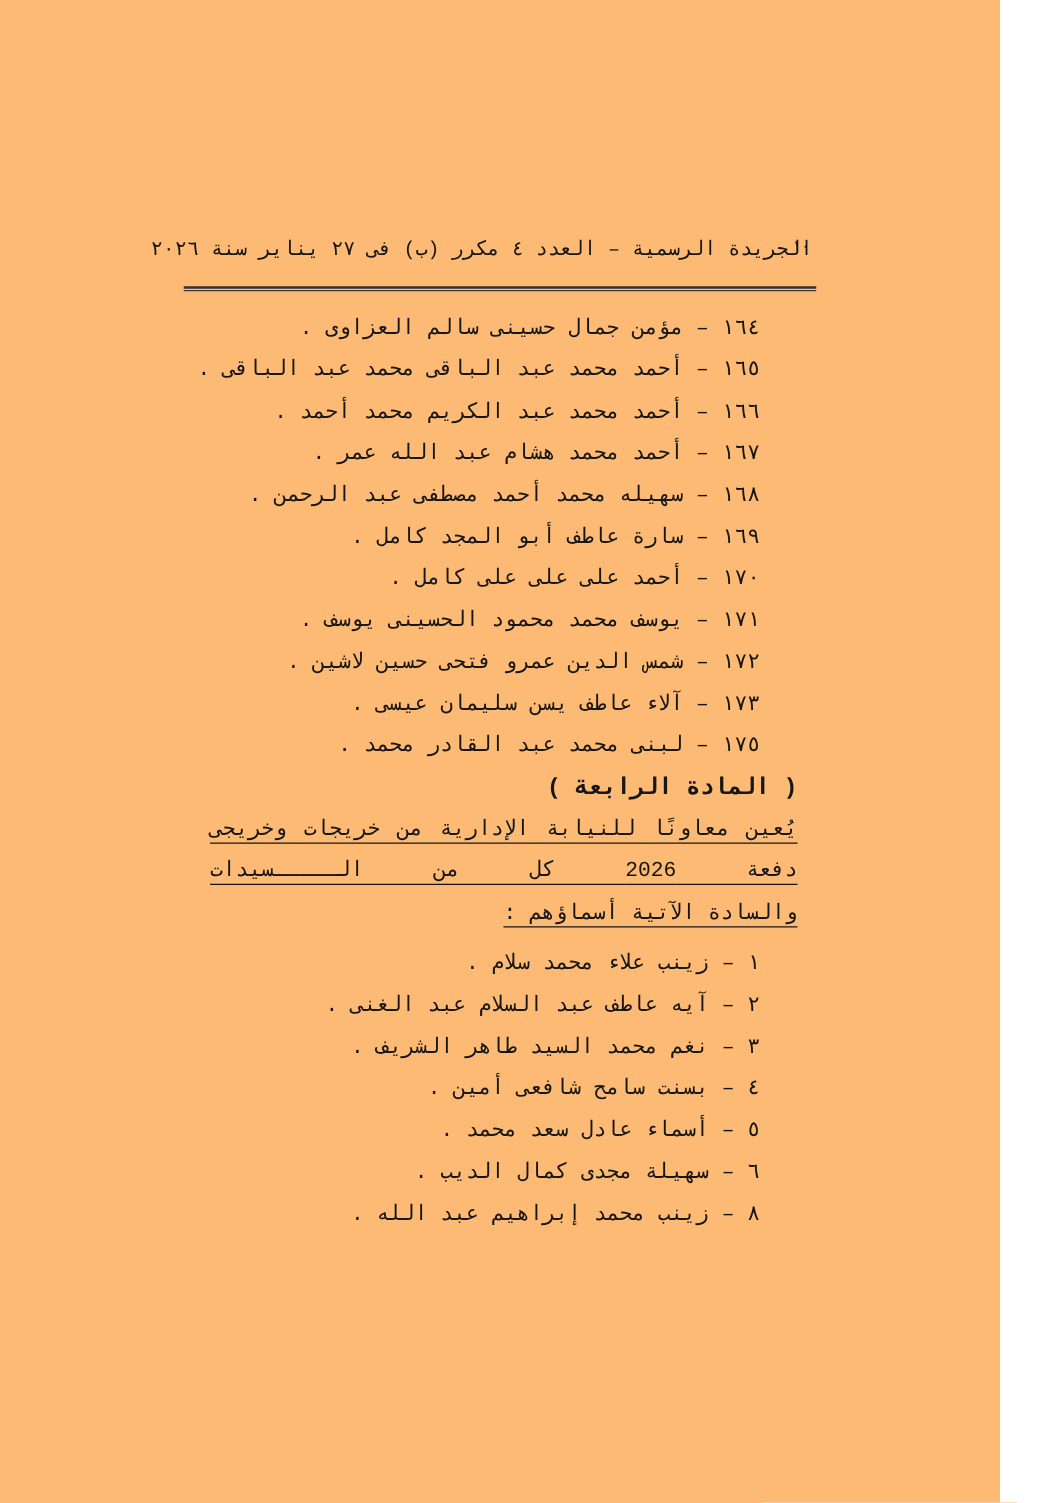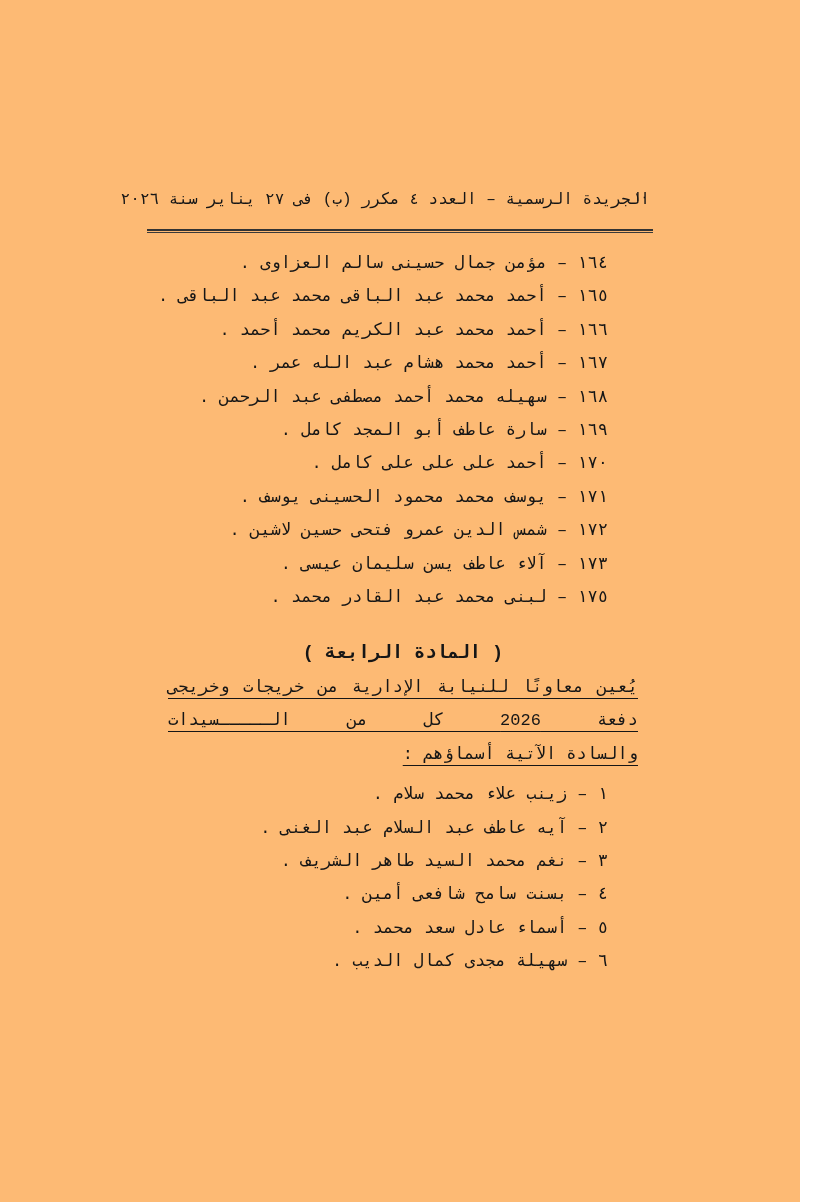--- a/index.html
+++ b/index.html
@@ -43,24 +43,23 @@
   }
   .content {
     position: absolute;
     top: 247px; right: 162px; left: 168px;
     font-size: 17px;
     line-height: 33.4px;
   }
   .roster { padding-right: 30px; }
   .item { white-space: nowrap; }
   .article-heading {
-    text-align: center;
+    text-align: right;
     font-weight: bold;
     font-size: 18.5px;
-    margin-top: 23px;
   }
   .intro-line {
     text-decoration: underline;
     text-underline-offset: 6px;
     text-decoration-thickness: 1.1px;
   }
   .intro-line.stretch {
     text-align: justify;
     text-align-last: justify;
   }
@@ -99,16 +98,17 @@
     <div class="intro-line stretch">يُعين معاونًا للنيابة الإدارية من خريجات وخريجى دفعة 2026 كل من الـــــسيدات</div>
     <div class="intro-line">والسادة الآتية أسماؤهم :</div>
 
     <div class="roster roster-second">
       <div class="item"><span>١</span> <span>–</span> <span>زينب علاء محمد سلام</span> <span>.</span></div>
       <div class="item"><span>٢</span> <span>–</span> <span>آيه عاطف عبد السلام عبد الغنى</span> <span>.</span></div>
       <div class="item"><span>٣</span> <span>–</span> <span>نغم محمد السيد طاهر الشريف</span> <span>.</span></div>
       <div class="item"><span>٤</span> <span>–</span> <span>بسنت سامح شافعى أمين</span> <span>.</span></div>
       <div class="item"><span>٥</span> <span>–</span> <span>أسماء عادل سعد محمد</span> <span>.</span></div>
       <div class="item"><span>٦</span> <span>–</span> <span>سهيلة مجدى كمال الديب</span> <span>.</span></div>
+      <div class="item"><span>٨</span> <span>–</span> <span>زينب محمد إبراهيم عبد الله</span> <span>.</span></div>
     </div>
 
   </div>
 </div>
 
 </body></html>

